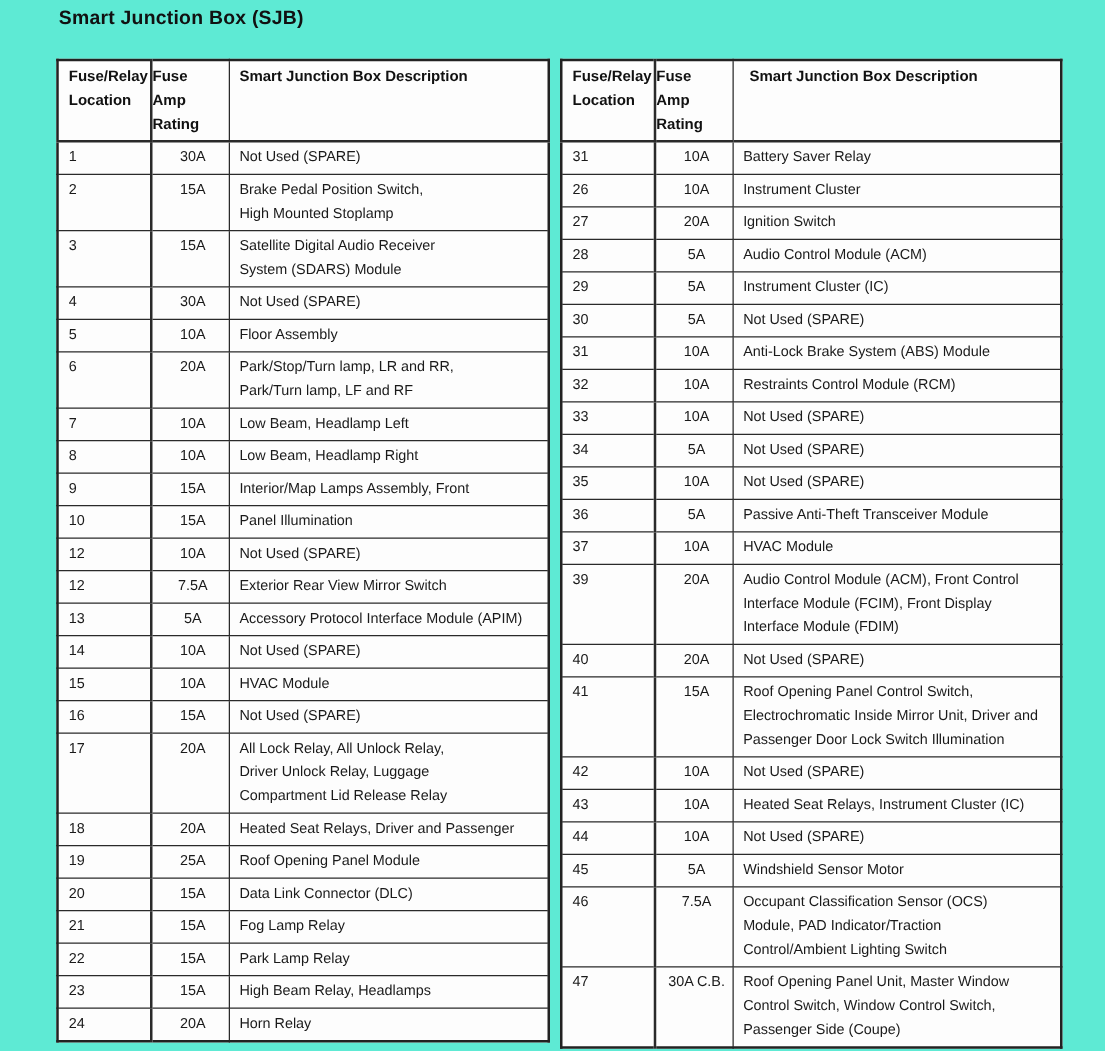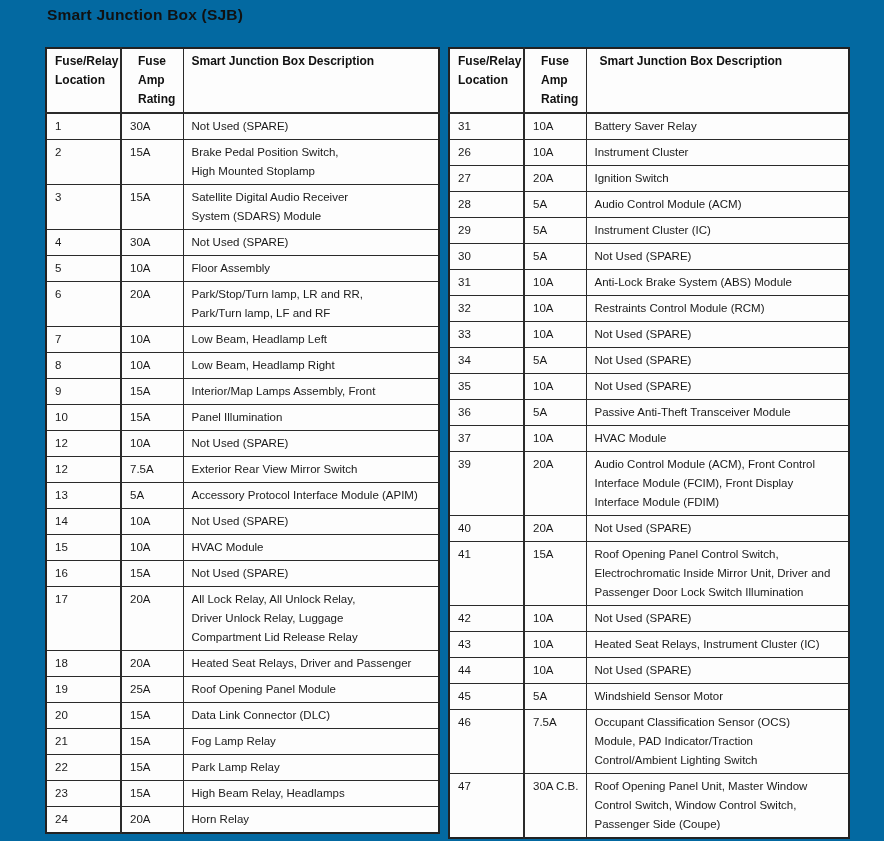--- a/index.html
+++ b/index.html
@@ -4,21 +4,21 @@
 <style>
   html, body {
     margin: 0;
     padding: 0;
     background: #ffffff;
   }
   .page {
     position: relative;
     width: 884px;
     height: 841px;
-    background: #0369a1;
+    background: #5eead4;
     font-family: "Liberation Sans", sans-serif;
     color: #1a1a1a;
     overflow: hidden;
   }
   .title {
     position: absolute;
     left: 47px;
     top: 6px;
     margin: 0;
     font-size: 15.5px;
@@ -59,22 +59,22 @@
   }
   .fuse-table thead th {
     border-bottom-width: 2px;
   }
   col.c-loc  { width: 75px; }
   col.c-amp  { width: 62px; }
   table.left  col.c-desc { width: 256px; }
   table.right col.c-desc { width: 263px; }
 
   .cell-location { padding-left: 10px; }
-  .cell-rating   { padding-left: 2px; padding-right: 2px; }
-  th.col-amp     { padding-left: 16px; }
+  .cell-rating   { text-align: center; padding-left: 2px; padding-right: 2px; }
+  th.col-amp     { padding-left: 0; }
   table.right th.col-desc { padding-left: 13px; }
 </style>
 </head>
 <body>
 
 <div class="page">
 
   <h1 class="title">Smart Junction Box (SJB)</h1>
 
   <table class="fuse-table left">

